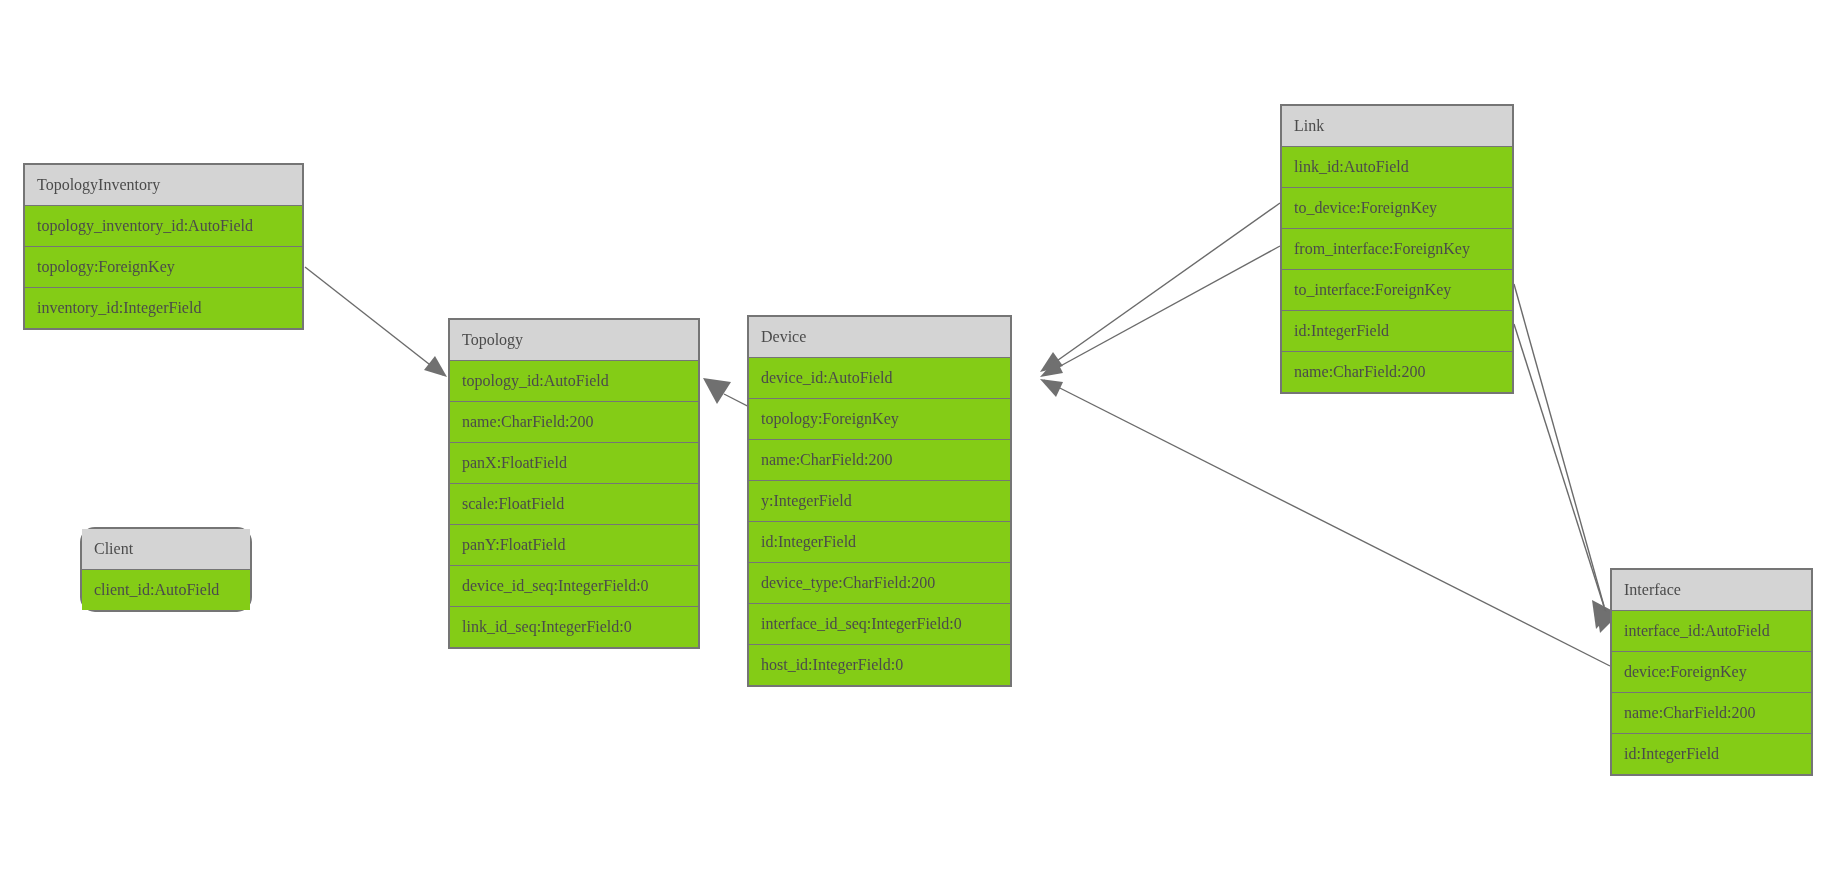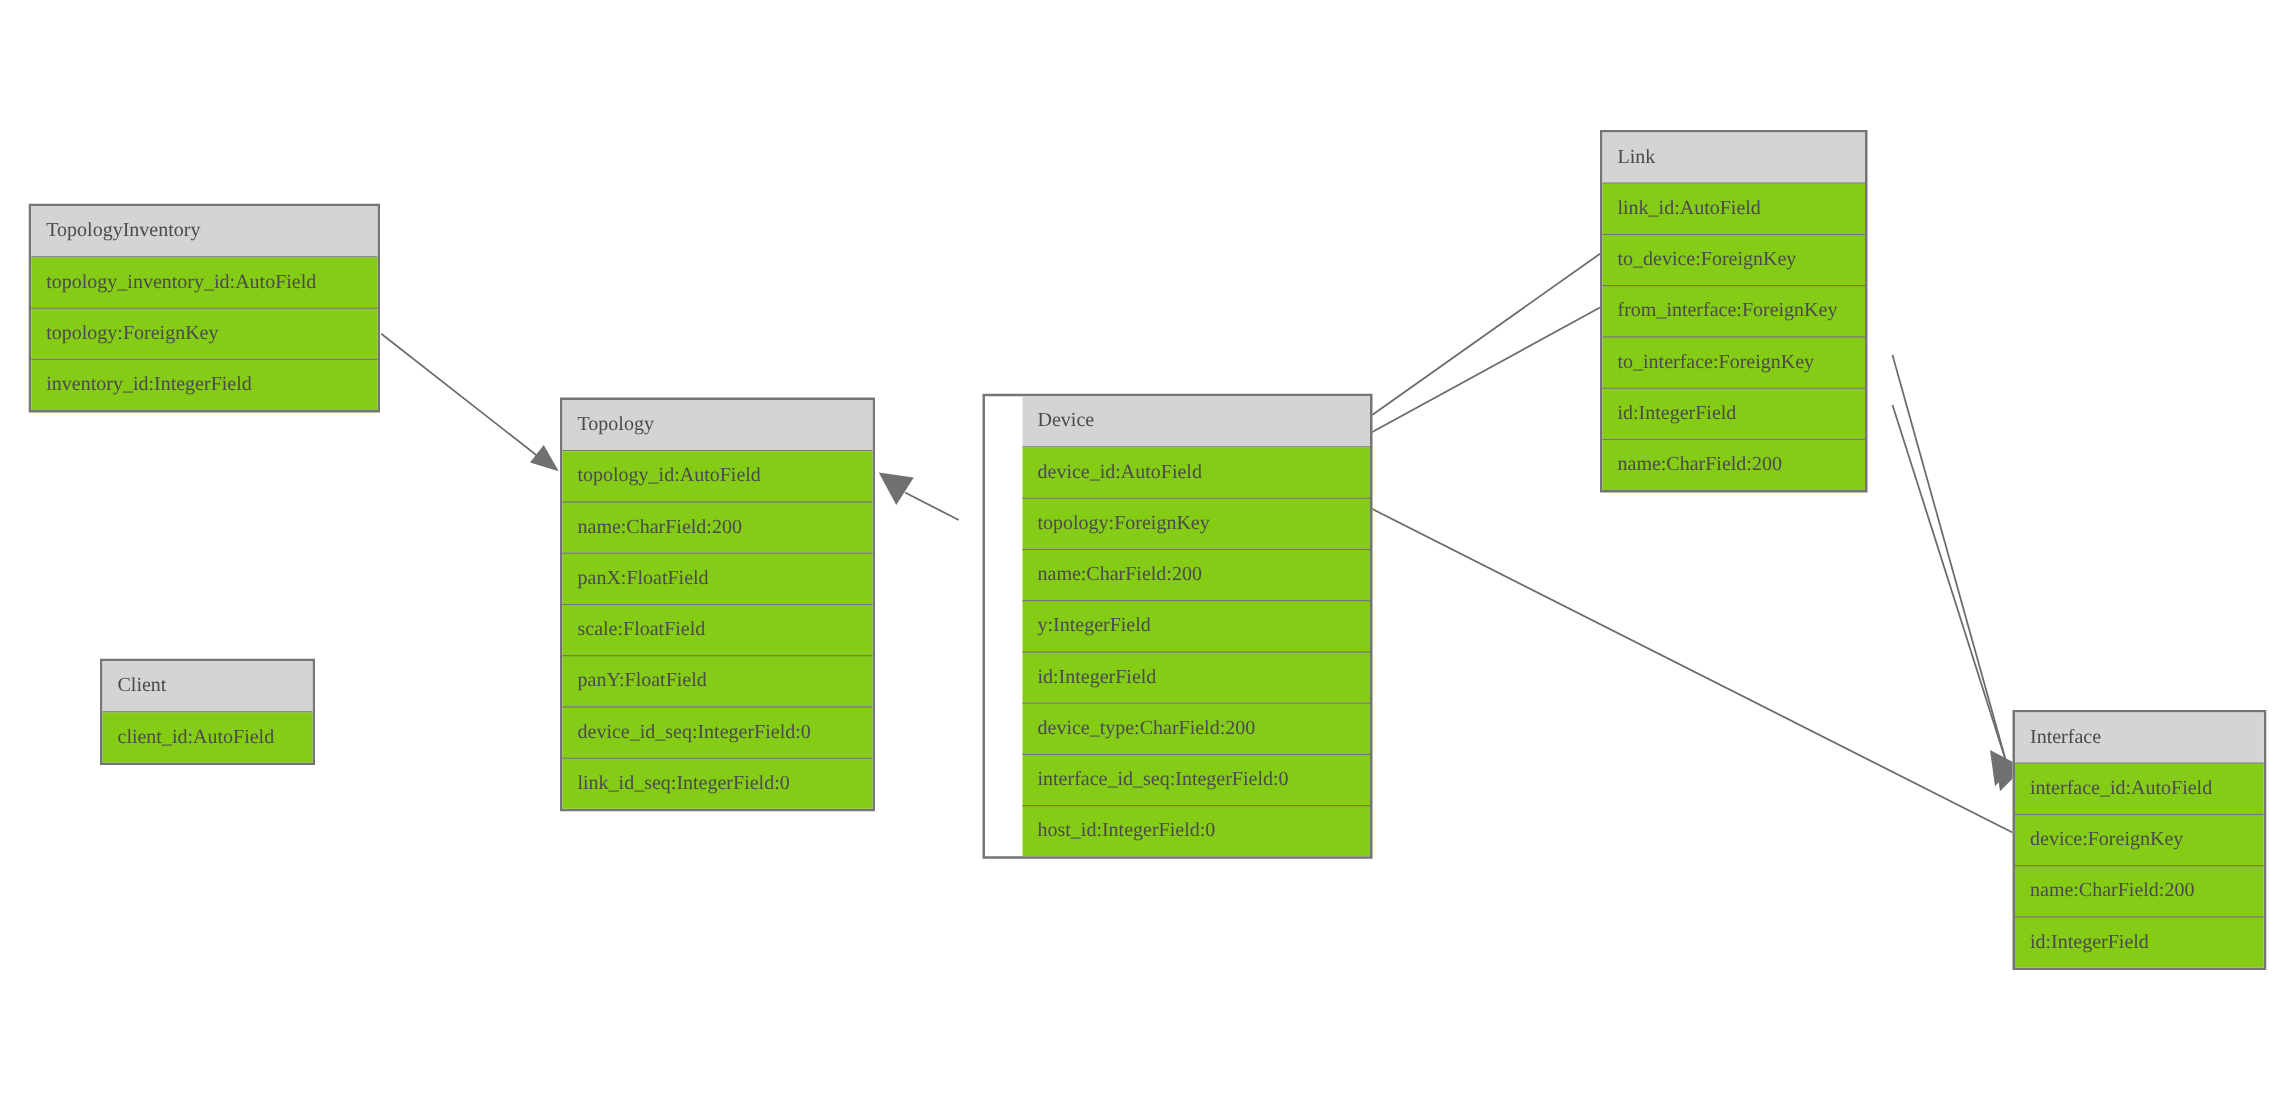--- a/index.html
+++ b/index.html
@@ -80,42 +80,42 @@
         <div class="row">topology_id:AutoField</div>
         <div class="row">name:CharField:200</div>
         <div class="row">panX:FloatField</div>
         <div class="row">scale:FloatField</div>
         <div class="row">panY:FloatField</div>
         <div class="row">device_id_seq:IntegerField:0</div>
         <div class="row">link_id_seq:IntegerField:0</div>
       </div>
   </div>
 
-  <div class="entity" style="left:80px;top:527px;width:172px;">
+  <div class="entity" style="left:80px;top:527px;width:172px;border-radius:15px;">
     <div class="hdr">Client</div>
     <div class="rows">
         <div class="row">client_id:AutoField</div>
       </div>
   </div>
 
-  <div class="entity" style="left:786px;top:315px;width:312px;padding-left:30px;">
+  <div class="entity" style="left:747px;top:315px;width:265px;">
     <div class="hdr">Device</div>
     <div class="rows">
         <div class="row">device_id:AutoField</div>
         <div class="row">topology:ForeignKey</div>
         <div class="row">name:CharField:200</div>
         <div class="row">y:IntegerField</div>
         <div class="row">id:IntegerField</div>
         <div class="row">device_type:CharField:200</div>
         <div class="row">interface_id_seq:IntegerField:0</div>
         <div class="row">host_id:IntegerField:0</div>
       </div>
   </div>
 
-  <div class="entity" style="left:1280px;top:104px;width:214px;">
+  <div class="entity" style="left:1280px;top:104px;width:234px;">
     <div class="hdr">Link</div>
     <div class="rows">
         <div class="row">link_id:AutoField</div>
         <div class="row">to_device:ForeignKey</div>
         <div class="row">from_interface:ForeignKey</div>
         <div class="row">to_interface:ForeignKey</div>
         <div class="row">id:IntegerField</div>
         <div class="row">name:CharField:200</div>
       </div>
   </div>

